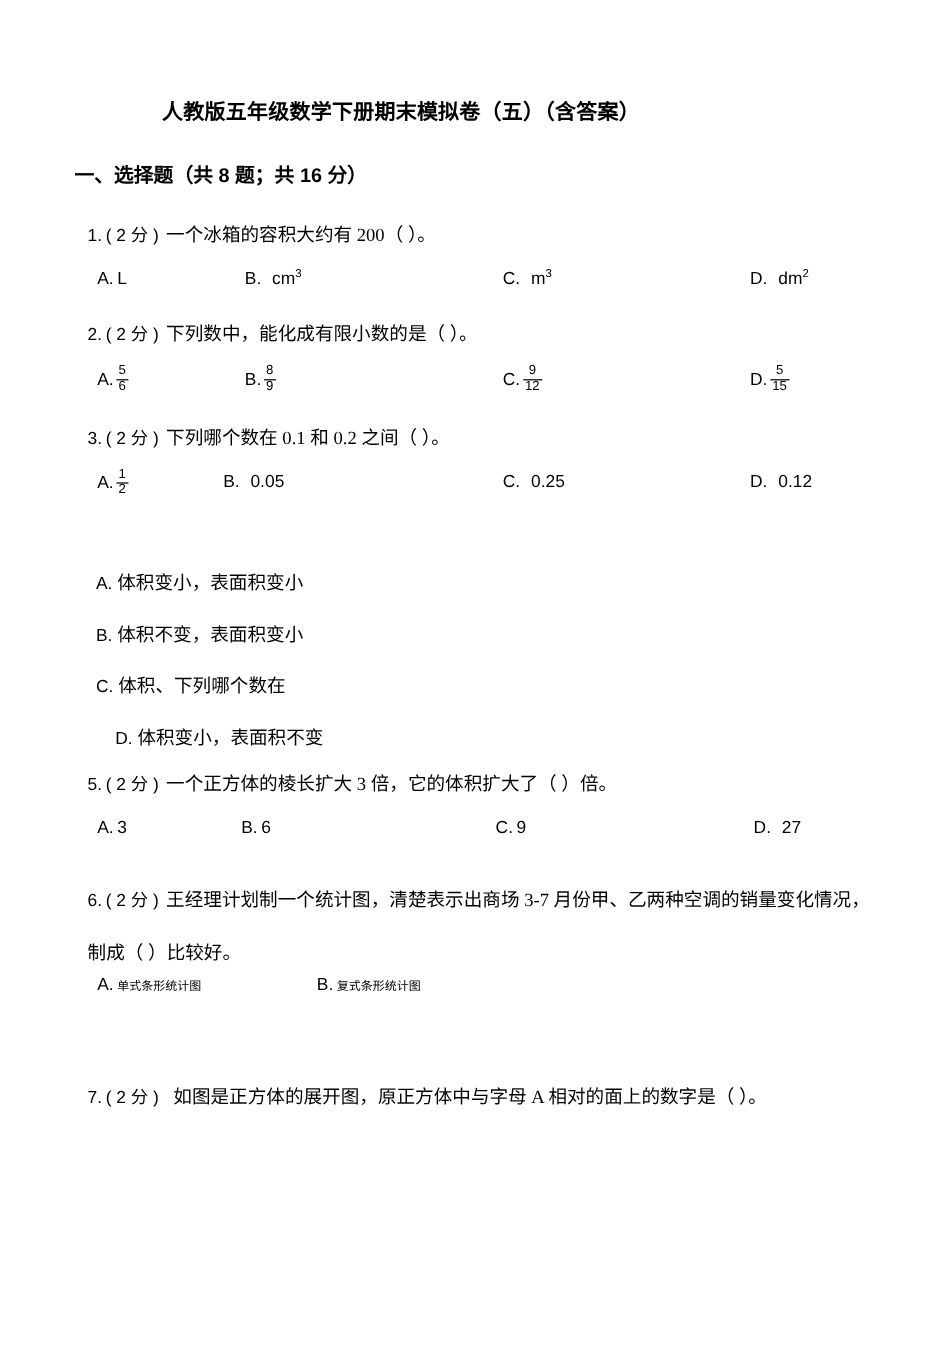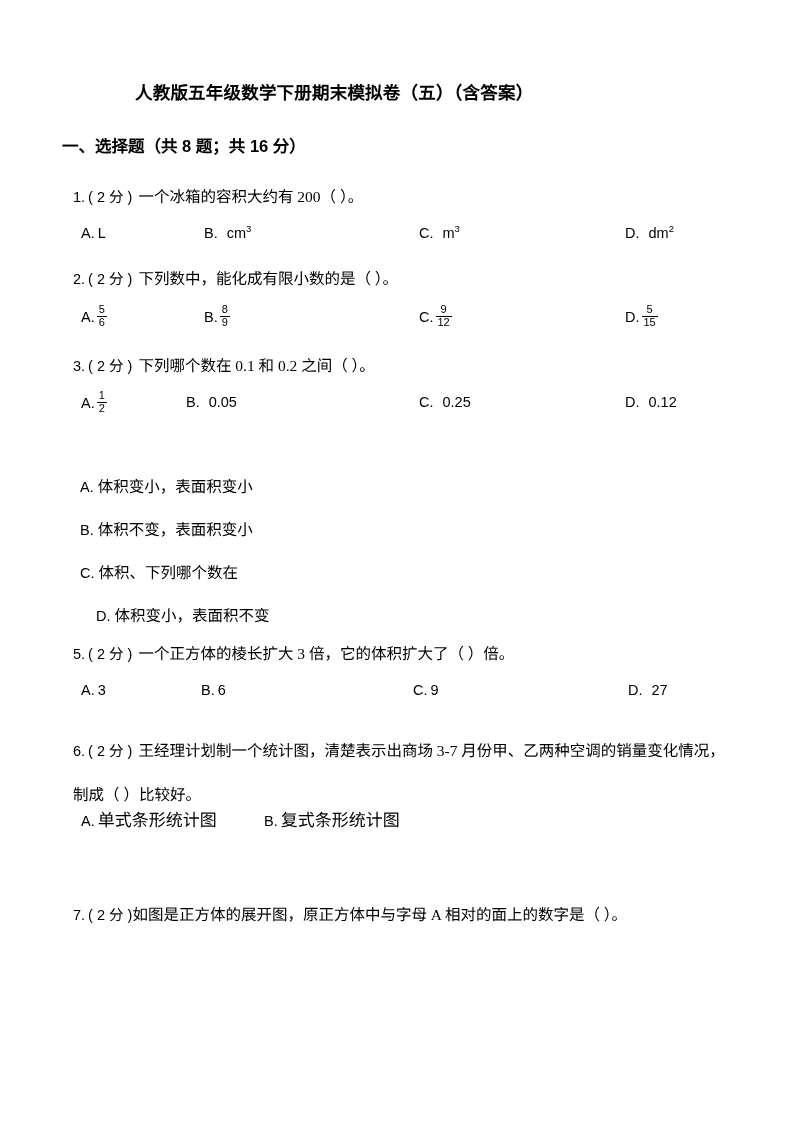--- a/index.html
+++ b/index.html
@@ -86,21 +86,21 @@
   }
   .opt .lbl {
     font-family: "Liberation Sans", "DejaVu Sans", sans-serif;
   }
   .opt .val {
     font-family: "Liberation Sans", "DejaVu Sans", sans-serif;
     margin-left: 3px;
   }
   .opt .val.cjk {
     font-family: "Liberation Serif", "DejaVu Serif", serif;
-    font-size: 17px;
+    font-size: 10px;
   }
   .opt .val.wide {
     margin-left: 9px;
   }
 
   
   .col-a { left: 80px; }
   .col-b { left: 203px; }
   .col-c { left: 418px; }
   .col-d { left: 624px; }
@@ -251,16 +251,16 @@
   <div class="optrow" style="top:810px;">
     <div class="opt col-a2">
       <span class="lbl">A.</span><span class="val cjk">单式条形统计图</span>
     </div>
     <div class="opt col-b2">
       <span class="lbl">B.</span><span class="val cjk">复式条形统计图</span>
     </div>
   </div>
 
   <div class="qline wrap" style="top:893px; line-height:43px;">
-    <span class="qnum">7.</span><span class="qnum" style="margin-left:3px;">( 2 分 )</span><span class="qtext" style="margin-left:0;">如图是正方体的展开图，原正方体中与字母 A 相对的面上的数字是（    ）。</span>
+    <span class="qnum">7.</span><span class="qnum" style="margin-left:3px;">( 2 分 )</span><span class="qtext" style="margin-left:12px;">如图是正方体的展开图，原正方体中与字母 A 相对的面上的数字是（    ）。</span>
   </div>
 
 </div>
 
 </body></html>

